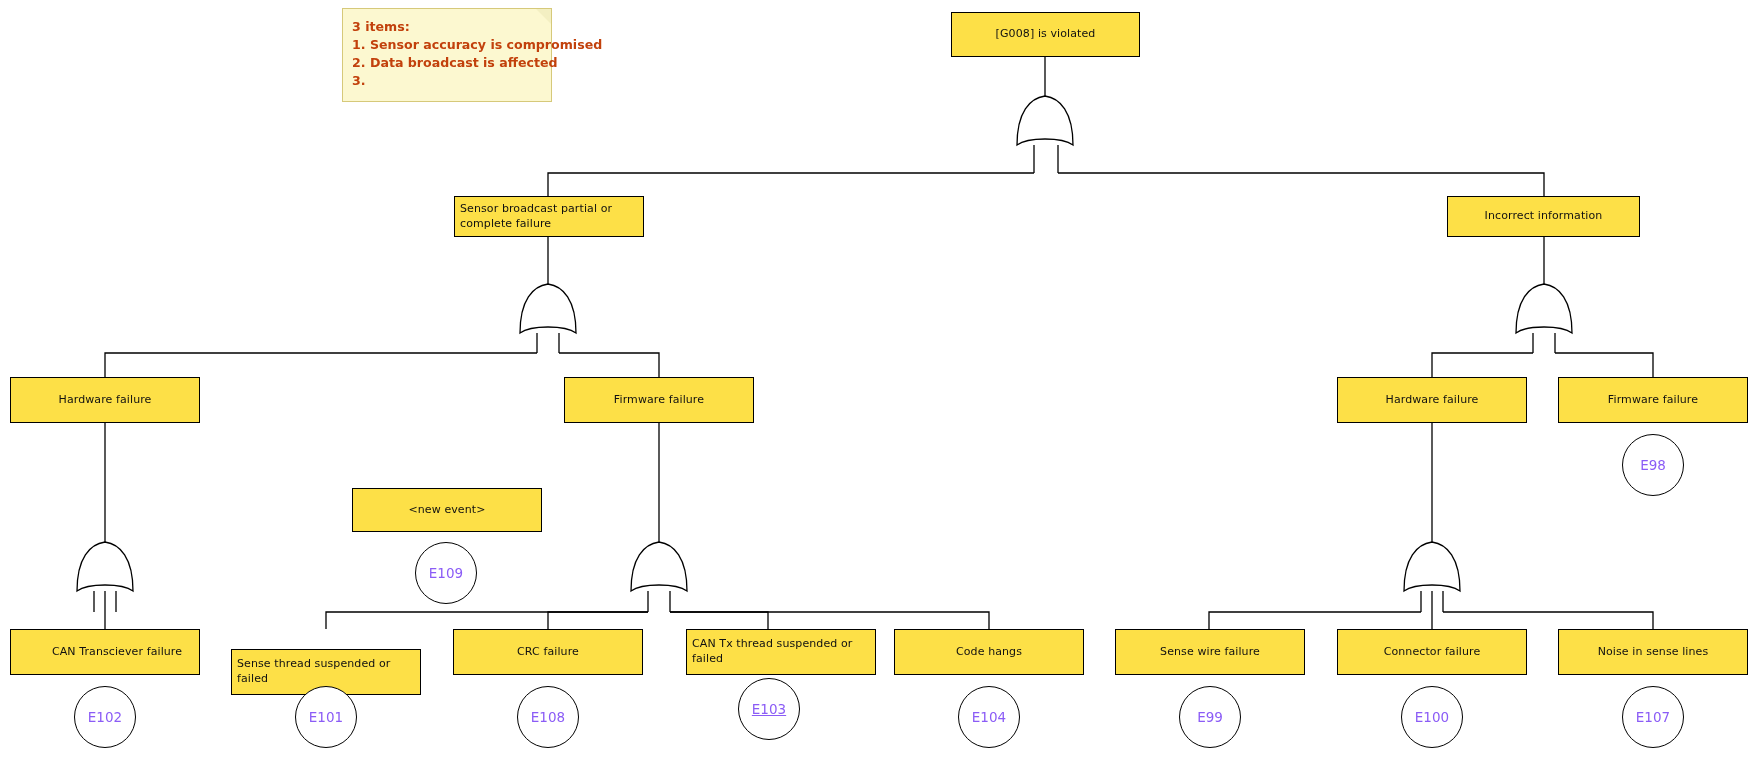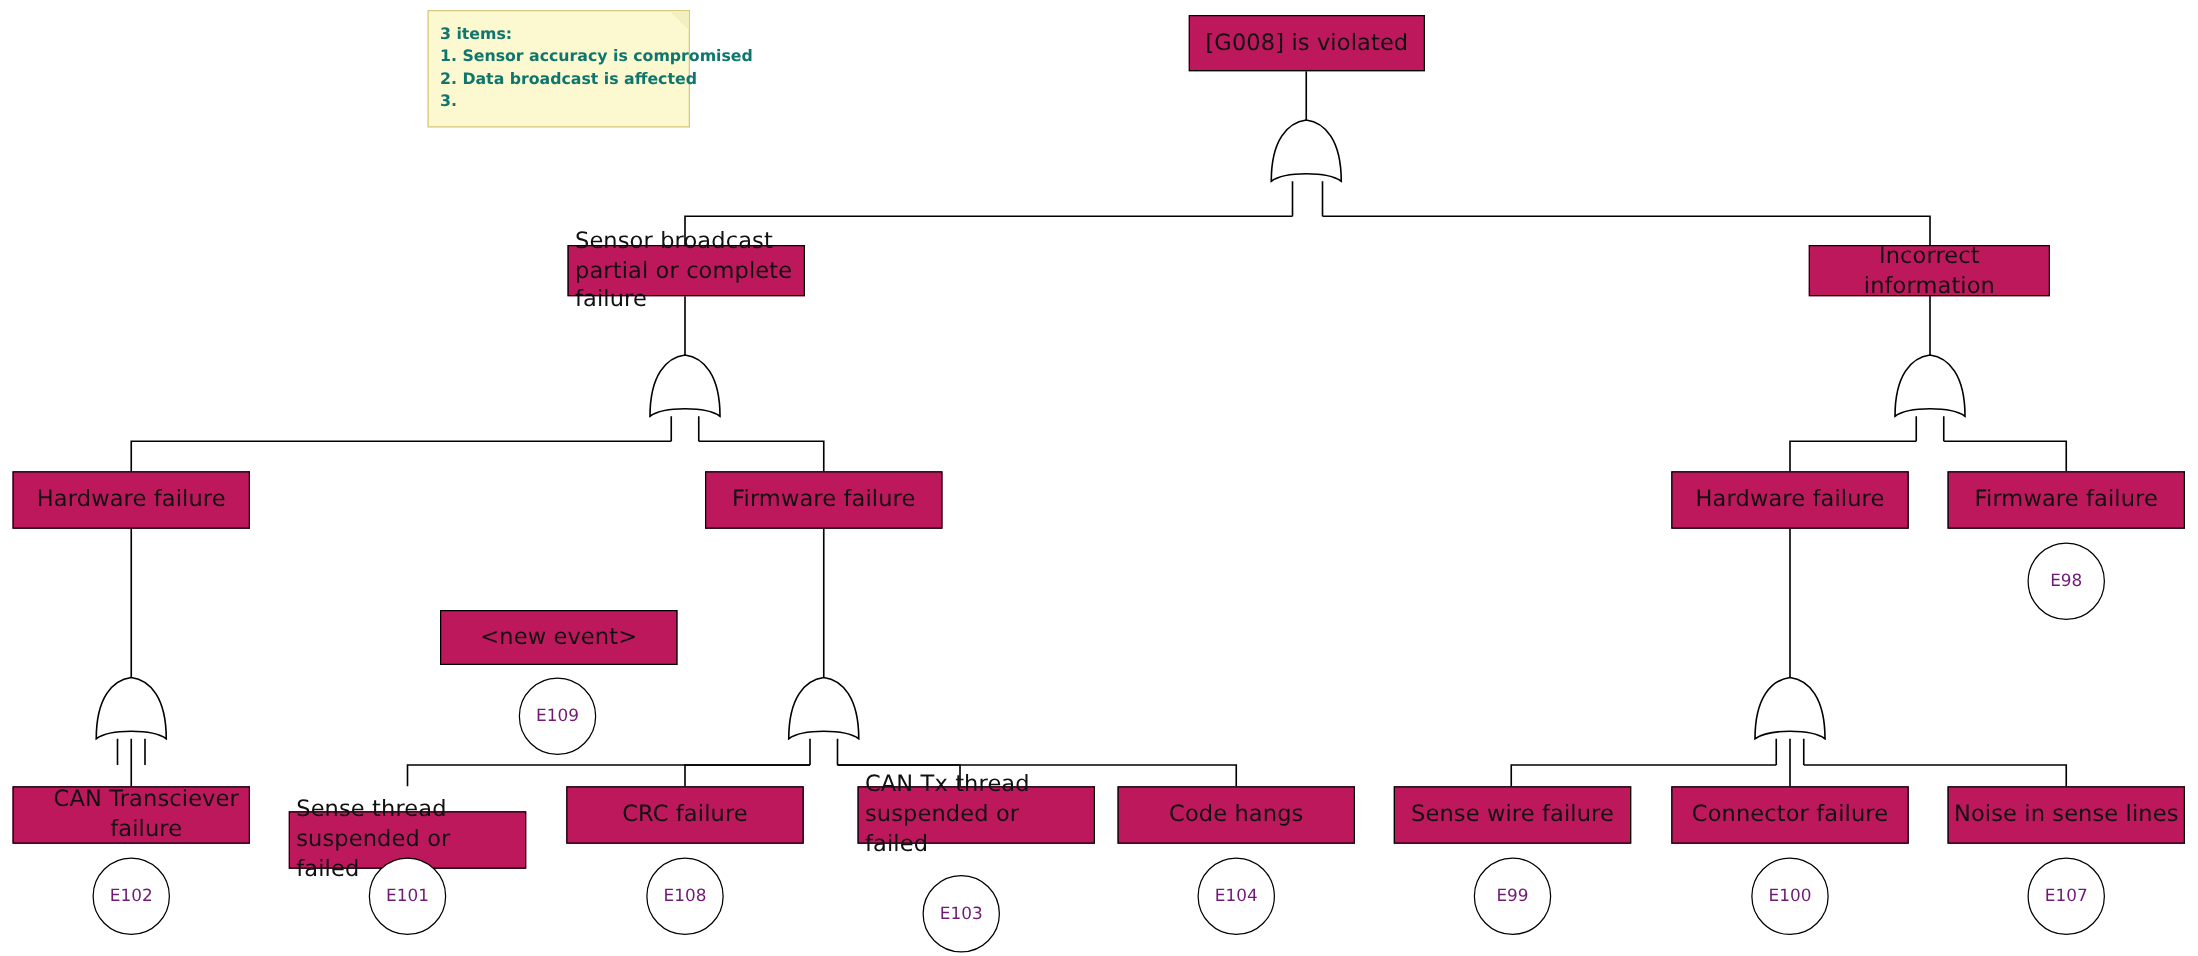--- a/index.html
+++ b/index.html
@@ -18,24 +18,24 @@
     position: absolute;
     top: 0;
     left: 0;
     width: 1758px;
     height: 765px;
   }
   .ft-node {
     position: absolute;
     box-sizing: border-box;
     border: 1.3px solid #000000;
-    background: #be185d;
+    background: #fde047;
     display: flex;
     align-items: center;
-    font-size: 18px;
+    font-size: 11px;
     line-height: 1.32;
     color: #111111;
     letter-spacing: 0.1px;
   }
   .ft-node.center {
     justify-content: center;
     text-align: center;
   }
   .ft-node.left {
     justify-content: flex-start;
@@ -46,30 +46,30 @@
   .ft-ev {
     position: absolute;
     box-sizing: border-box;
     border: 1.3px solid #000000;
     background: #ffffff;
     border-radius: 50%;
     display: flex;
     align-items: center;
     justify-content: center;
     font-size: 13.5px;
-    color: #701a75;
+    color: #8b5cf6;
   }
   .sticky {
     position: absolute;
     box-sizing: border-box;
     background: #fcf8d0;
     border: 1.2px solid #d6c97a;
     font-size: 12.6px;
     line-height: 1.42;
-    color: #0f766e;
+    color: #c2410c;
     font-weight: bold;
     padding: 9px 10px 6px 9px;
   }
   .sticky .fold {
     position: absolute;
     top: 0;
     right: 0;
     width: 0;
     height: 0;
     border-left: 15px solid transparent;
@@ -171,21 +171,21 @@
 <div class="ft-node center" style="left:10px; top:629px; width:190px; height:46px;padding-left:24px;">CAN Transciever failure</div>
 <div class="ft-ev" style="left:74px; top:686px; width:62px; height:62px;">E102</div>
 
 <div class="ft-node left" style="left:231px; top:629px; width:190px; height:46px;margin-top:20px;">Sense thread suspended or failed</div>
 <div class="ft-ev" style="left:295px; top:686px; width:62px; height:62px;">E101</div>
 
 <div class="ft-node center" style="left:453px; top:629px; width:190px; height:46px;">CRC failure</div>
 <div class="ft-ev" style="left:517px; top:686px; width:62px; height:62px;">E108</div>
 
 <div class="ft-node left" style="left:674px; top:629px; width:190px; height:46px;margin-left:12px;">CAN Tx thread suspended or failed</div>
-<div class="ft-ev" style="left:738px; top:700px; width:62px; height:62px;">E103</div>
+<div class="ft-ev" style="left:738px; top:678px; width:62px; height:62px;text-decoration:underline;">E103</div>
 
 <div class="ft-node center" style="left:894px; top:629px; width:190px; height:46px;">Code hangs</div>
 <div class="ft-ev" style="left:958px; top:686px; width:62px; height:62px;">E104</div>
 
 <div class="ft-node center" style="left:1115px; top:629px; width:190px; height:46px;">Sense wire failure</div>
 <div class="ft-ev" style="left:1179px; top:686px; width:62px; height:62px;">E99</div>
 
 <div class="ft-node center" style="left:1337px; top:629px; width:190px; height:46px;">Connector failure</div>
 <div class="ft-ev" style="left:1401px; top:686px; width:62px; height:62px;">E100</div>
 

